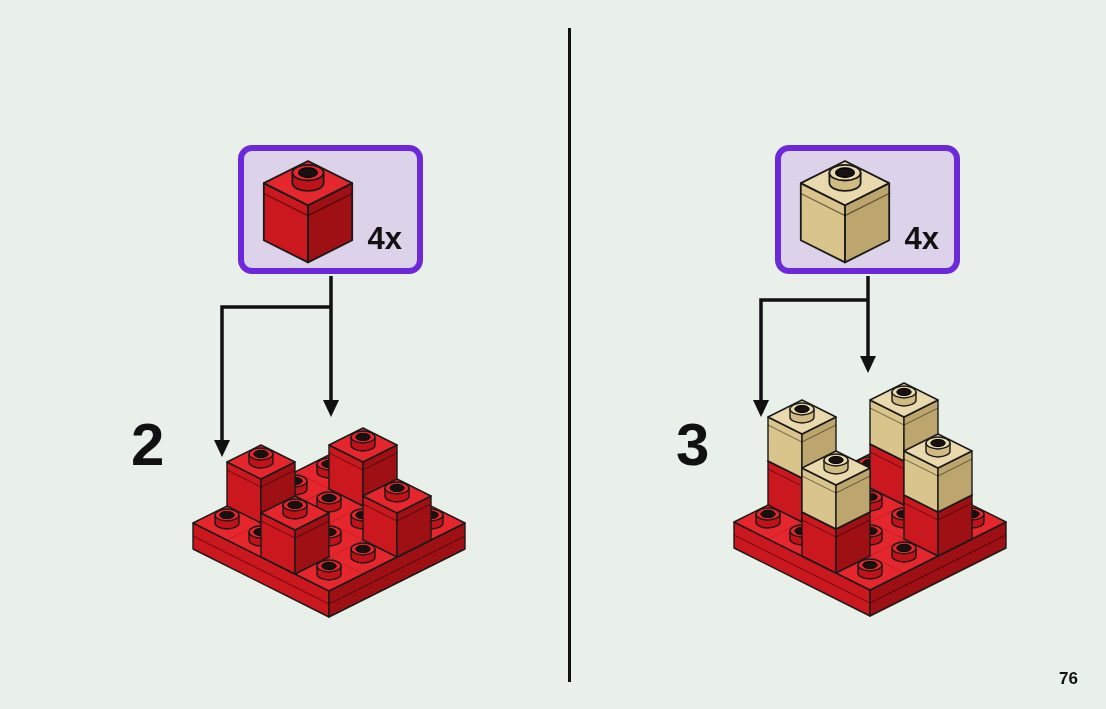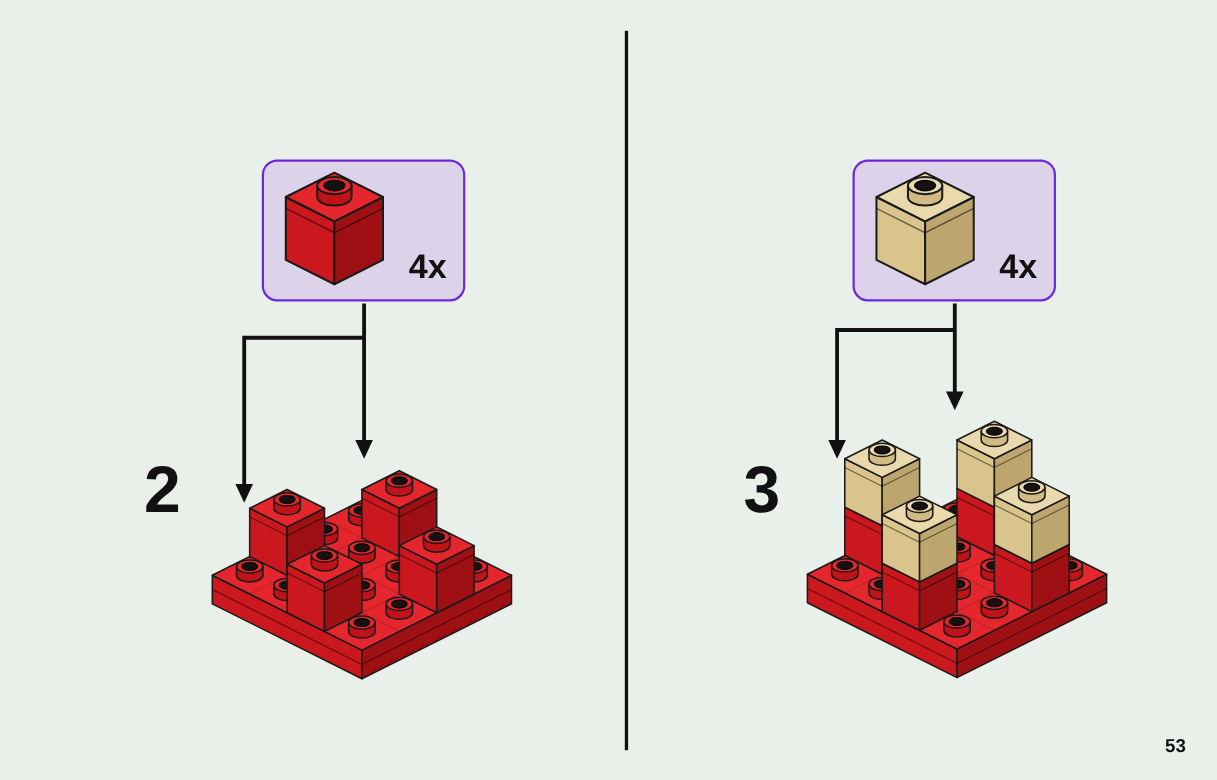--- a/index.html
+++ b/index.html
@@ -9,21 +9,21 @@
     font-family:"Liberation Sans", sans-serif;
     position:relative;overflow:hidden;
   }
   .divider{position:absolute;left:568px;top:28px;width:3px;height:654px;background:#111}
   .panel{position:absolute;top:0;height:709px}
   .panel-left{left:0;width:568px}
   .panel-right{left:571px;width:535px}
 
   .callout{
     position:absolute;width:185px;height:129px;box-sizing:border-box;
-    background:#dcd2e9;border:2px solid #6d28d9;border-radius:14px;
+    background:#dcd2e9;border:6px solid #6d28d9;border-radius:14px;
   }
   .callout .part-svg{position:absolute;left:16px;top:8px}
   .qty{
     position:absolute;right:15px;bottom:14px;
     font-size:31px;font-weight:bold;color:#111;line-height:1;
   }
   .step-num{position:absolute;font-size:60px;font-weight:bold;color:#111;line-height:1}
   .pageno{position:absolute;right:28px;bottom:20px;font-size:17px;font-weight:bold;color:#111}
 
   svg{display:block}
@@ -166,13 +166,13 @@
       <use href="#brick-r" x="68" y="24"></use>
       <use href="#brick-t" x="68" y="-20"></use>
       <use href="#stud-r" x="34" y="102"></use>
       <use href="#brick-r" x="-34" y="41"></use>
       <use href="#brick-t" x="-34" y="-3"></use>
       <use href="#stud-r" x="0" y="119"></use>
     </g>
   </svg>
 </div>
 
-<div class="pageno">53</div>
+<div class="pageno">76</div>
 
 </body></html>

